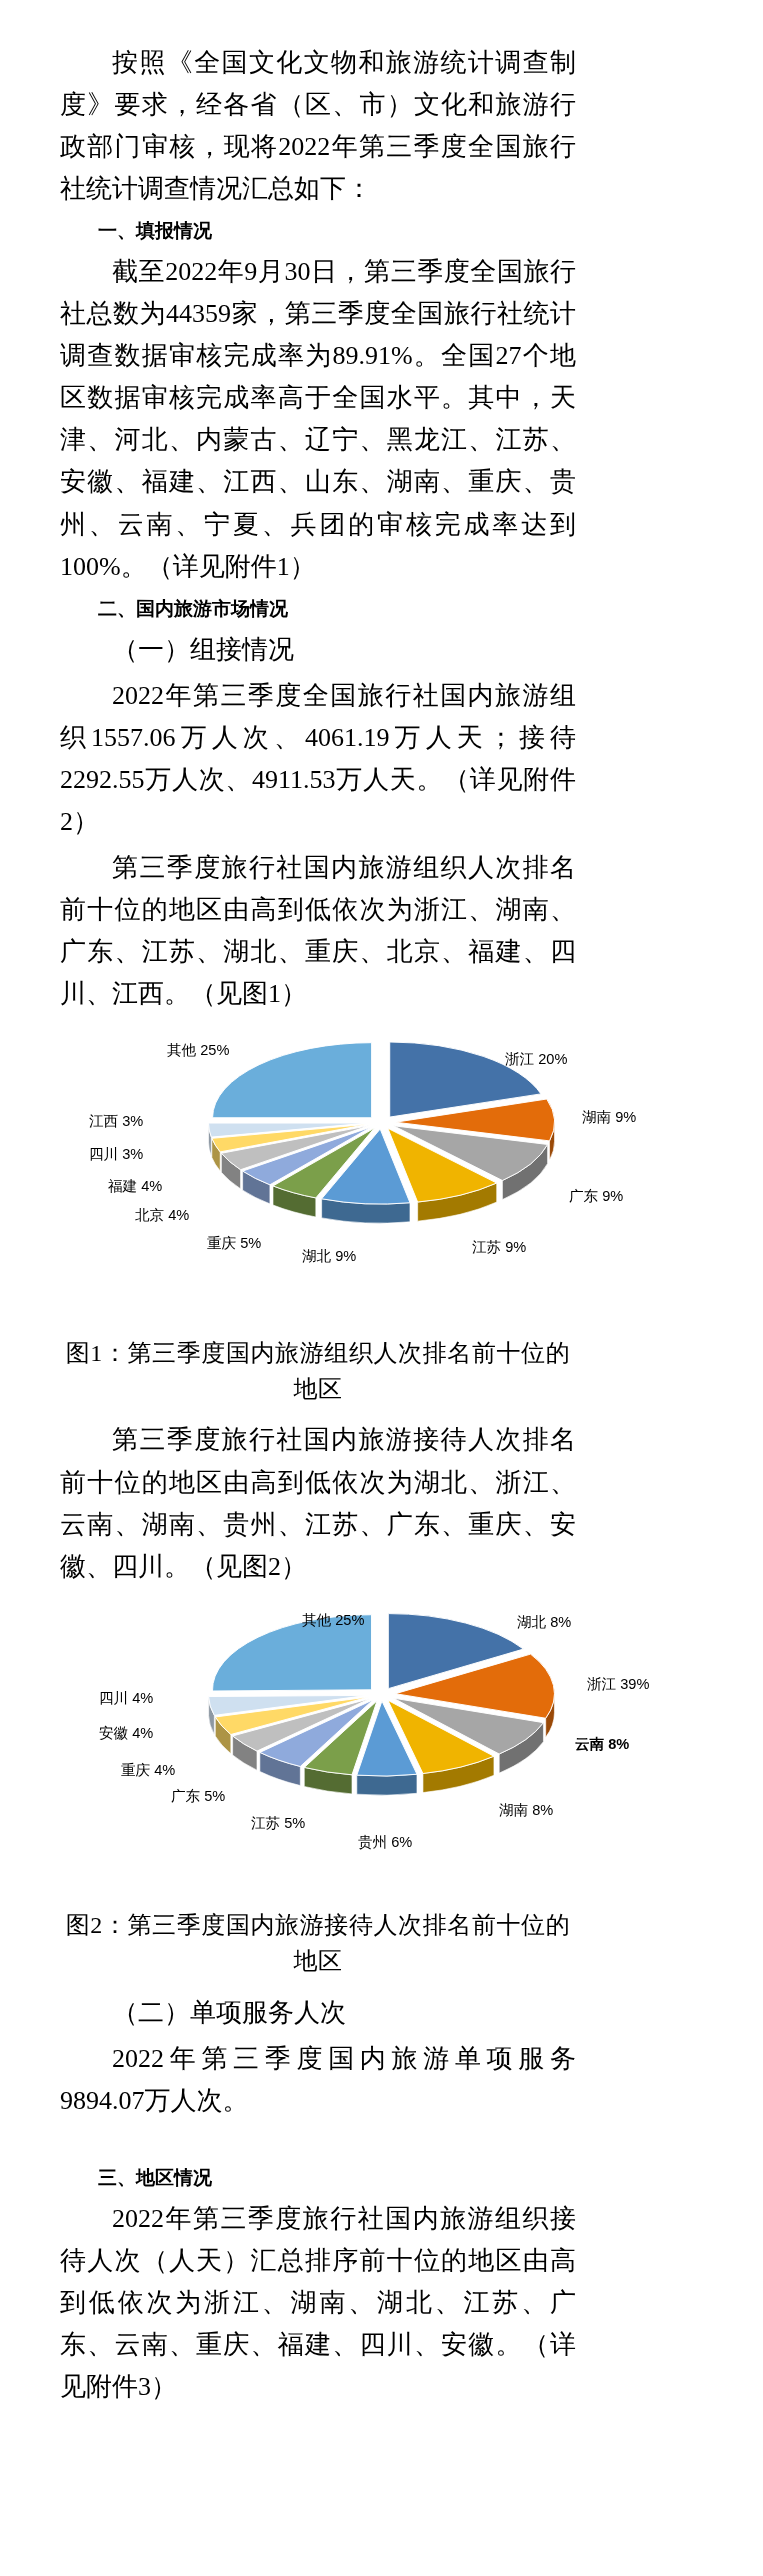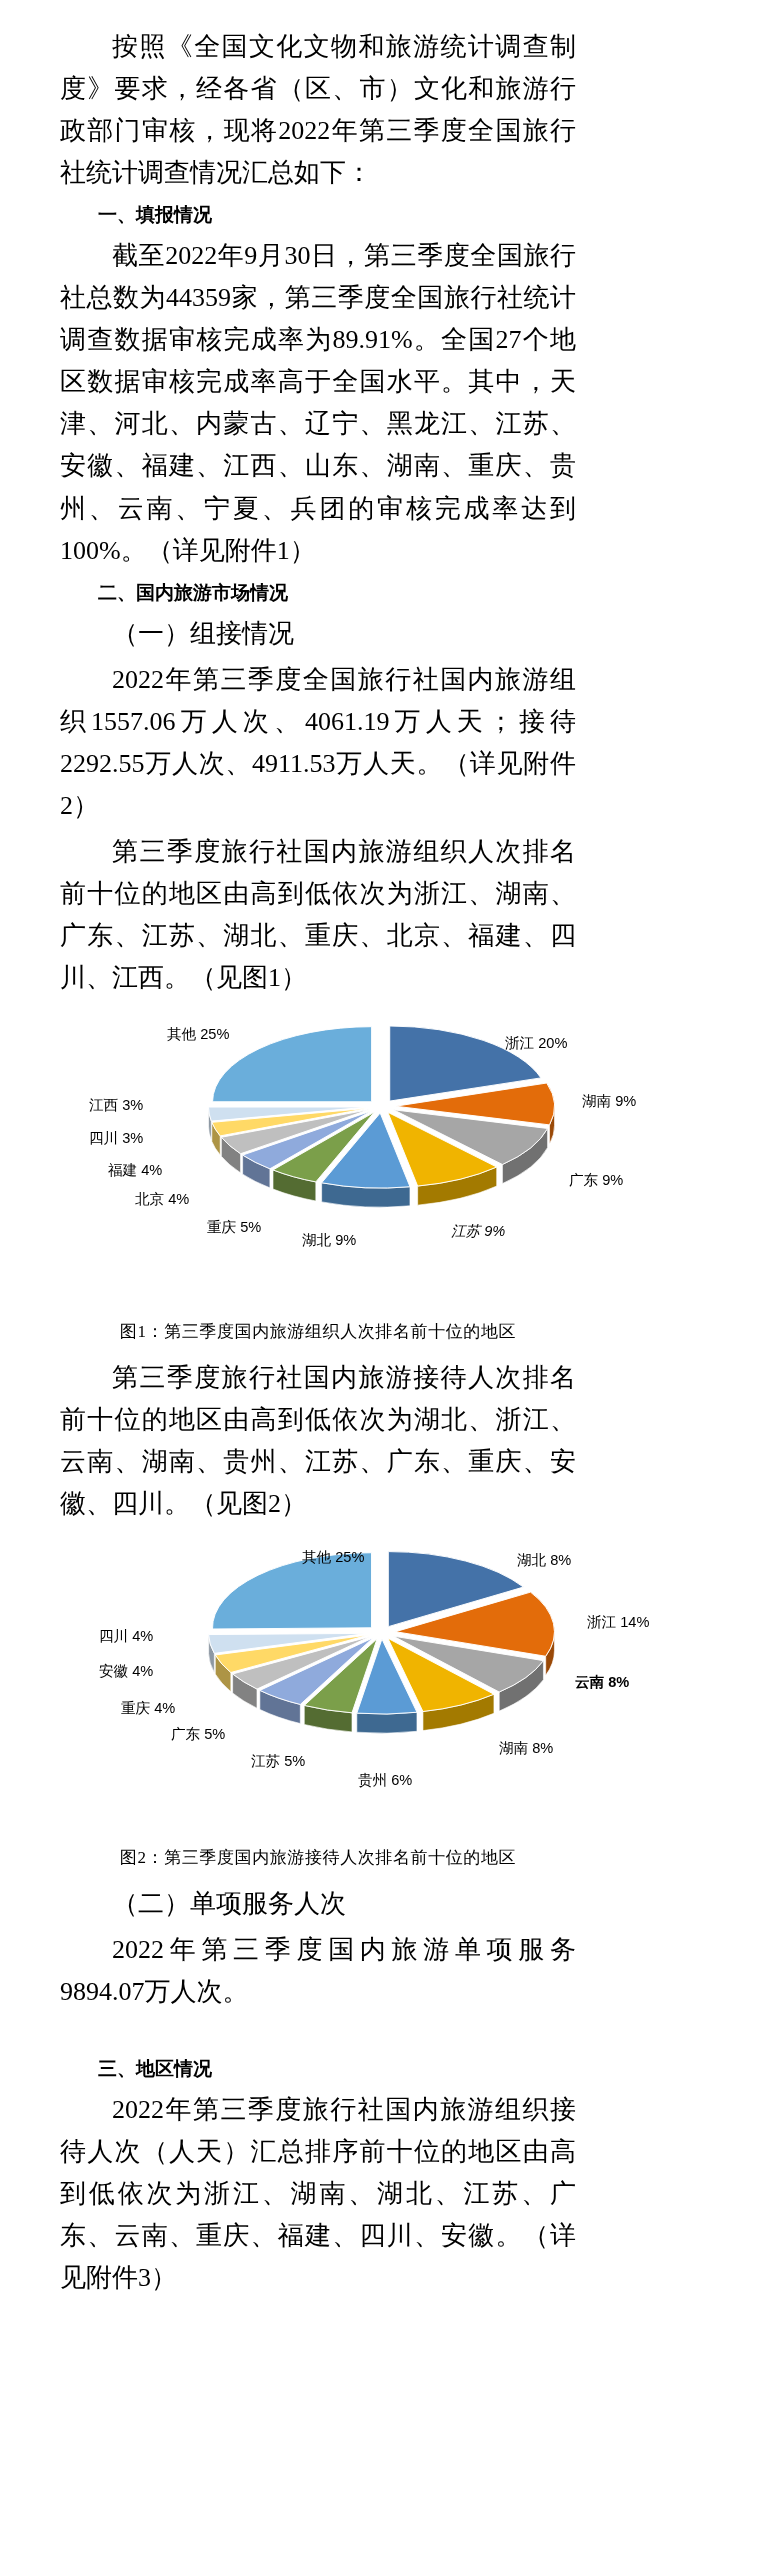--- a/index.html
+++ b/index.html
@@ -10,20 +10,21 @@
   body {
     width: 764px;
     min-height: 2576px;
     font-family: "Liberation Serif", "DejaVu Serif", serif;
     color: #000000;
   }
   .page {
     width: 636px;
     box-sizing: border-box;
     padding: 25.5px 60px 38px 60px;
+    margin-top: 16px;
   }
   p.para {
     font-size: 26px;
     line-height: 1.62;
     margin: 0 0 3.8px 0;
     text-align: justify;
     text-justify: inter-ideograph;
     text-indent: 2em;
   }
   p.heading {
@@ -36,21 +37,21 @@
   p.subheading {
     font-size: 26px;
     line-height: 1.62;
     margin: 3.8px 0 3.8px 0;
     text-indent: 2em;
   }
   .figure {
     margin: 11.5px 0 0 0;
   }
   .figure-caption {
-    font-size: 17px;
+    font-size: 24px;
     line-height: 1.5;
     text-align: center;
     margin: 9px 0 12.7px 0;
     letter-spacing: 0.6px;
   }
   .chart-wrap {
     position: relative;
     width: 643px;
     height: 299px;
     margin: 0 auto;
@@ -111,21 +112,21 @@
             <path d="M485.721253039035,155.0025301518722 L283.46700444529813,224.36118992238406 A250,118 0 0 1 253.27713156697212,198.4412273686642 Z" fill="#bfbfbf" stroke="#ffffff" stroke-width="1.5"></path>
             <path d="M483.87353891510725,152.89704364511135 L251.42941744304437,196.33574086190333 A250,118 0 0 1 238.30172623293507,175.0080387662268 Z" fill="#ffd966" stroke="#ffffff" stroke-width="1.5"></path>
             <path d="M483.09763677873224,150.97722072549945 L237.52582409656006,173.0882158466149 A250,118 0 0 1 233.09763677873224,150.97722072549936 Z" fill="#cfe0f0" stroke="#ffffff" stroke-width="1.5"></path>
             <path d="M489.44365081389594,142.65740318415888 L239.44365081389594,142.6574031841588 A250,118 0 0 1 489.4436508138959,24.65740318415888 Z" fill="#6aaedb" stroke="#ffffff" stroke-width="1.5"></path>
           </g>
         </svg>
 
       <span class="lbl" style="left:445px; top:23px;">浙江 20%</span>
       <span class="lbl" style="left:522px; top:81px;">湖南 9%</span>
       <span class="lbl" style="left:509px; top:160px;">广东 9%</span>
-      <span class="lbl" style="left:391px; top:211px;font-style:italic;">江苏 9%</span>
+      <span class="lbl" style="left:412px; top:211px;">江苏 9%</span>
       <span class="lbl" style="left:242px; top:220px;">湖北 9%</span>
       <span class="lbl" style="left:147px; top:207px;">重庆 5%</span>
       <span class="lbl" style="left:75px; top:179px;">北京 4%</span>
       <span class="lbl" style="left:48px; top:150px;">福建 4%</span>
       <span class="lbl" style="left:29px; top:118px;">四川 3%</span>
       <span class="lbl" style="left:29px; top:85px;">江西 3%</span>
       <span class="lbl" style="left:107px; top:14px;">其他 25%</span>
     </div>
 
     <div class="figure-caption">图1：第三季度国内旅游组织人次排名前十位的地区</div>
@@ -157,21 +158,21 @@
             <path d="M498.1352641946333,159.86553848662197 L458.6349152012958,276.3833273504365 A250,118 0 0 1 383.5786337627807,264.74812142790296 Z" fill="#7b9f4a" stroke="#ffffff" stroke-width="1.5"></path>
             <path d="M491.9560255607979,158.36192635420252 L377.39939512894534,263.2445092954835 A250,118 0 0 1 313.7824827160822,241.13596310354842 Z" fill="#8faadc" stroke="#ffffff" stroke-width="1.5"></path>
             <path d="M487.49323950832166,156.28865099123752 L309.3196966636059,239.0626877405834 A250,118 0 0 1 270.986888562212,215.28865099123752 Z" fill="#bfbfbf" stroke="#ffffff" stroke-width="1.5"></path>
             <path d="M484.7082055296992,154.01180778519745 L268.2018545835896,213.01180778519745 A250,118 0 0 1 243.74766588971372,185.45571780062158 Z" fill="#ffd966" stroke="#ffffff" stroke-width="1.5"></path>
             <path d="M483.2239282786195,151.4777972806298 L242.26338863863398,182.92170729605394 A250,118 0 0 1 233.25539636015074,153.3499810131371 Z" fill="#cfe0f0" stroke="#ffffff" stroke-width="1.5"></path>
             <path d="M489.320728229665,142.71588476605754 L239.35219631119625,144.58806849856484 A250,118 0 0 1 489.3207282296652,24.715884766057542 Z" fill="#6aaedb" stroke="#ffffff" stroke-width="1.5"></path>
           </g>
         </svg>
 
       <span class="lbl" style="left:457px; top:14px;">湖北 8%</span>
-      <span class="lbl" style="left:527px; top:76px;">浙江 14%</span>
+      <span class="lbl" style="left:527px; top:76px;">浙江 39%</span>
       <span class="lbl" style="left:515px; top:136px;font-weight:bold;">云南 8%</span>
       <span class="lbl" style="left:439px; top:202px;">湖南 8%</span>
       <span class="lbl" style="left:298px; top:234px;">贵州 6%</span>
       <span class="lbl" style="left:191px; top:215px;text-align:right;">江苏 5%</span>
       <span class="lbl" style="left:111px; top:188px;">广东 5%</span>
       <span class="lbl" style="left:61px; top:162px;">重庆 4%</span>
       <span class="lbl" style="left:39px; top:125px;text-align:center;">安徽 4%</span>
       <span class="lbl" style="left:39px; top:90px;">四川 4%</span>
       <span class="lbl" style="left:242px; top:11.5px;">其他 25%</span>
     </div>

